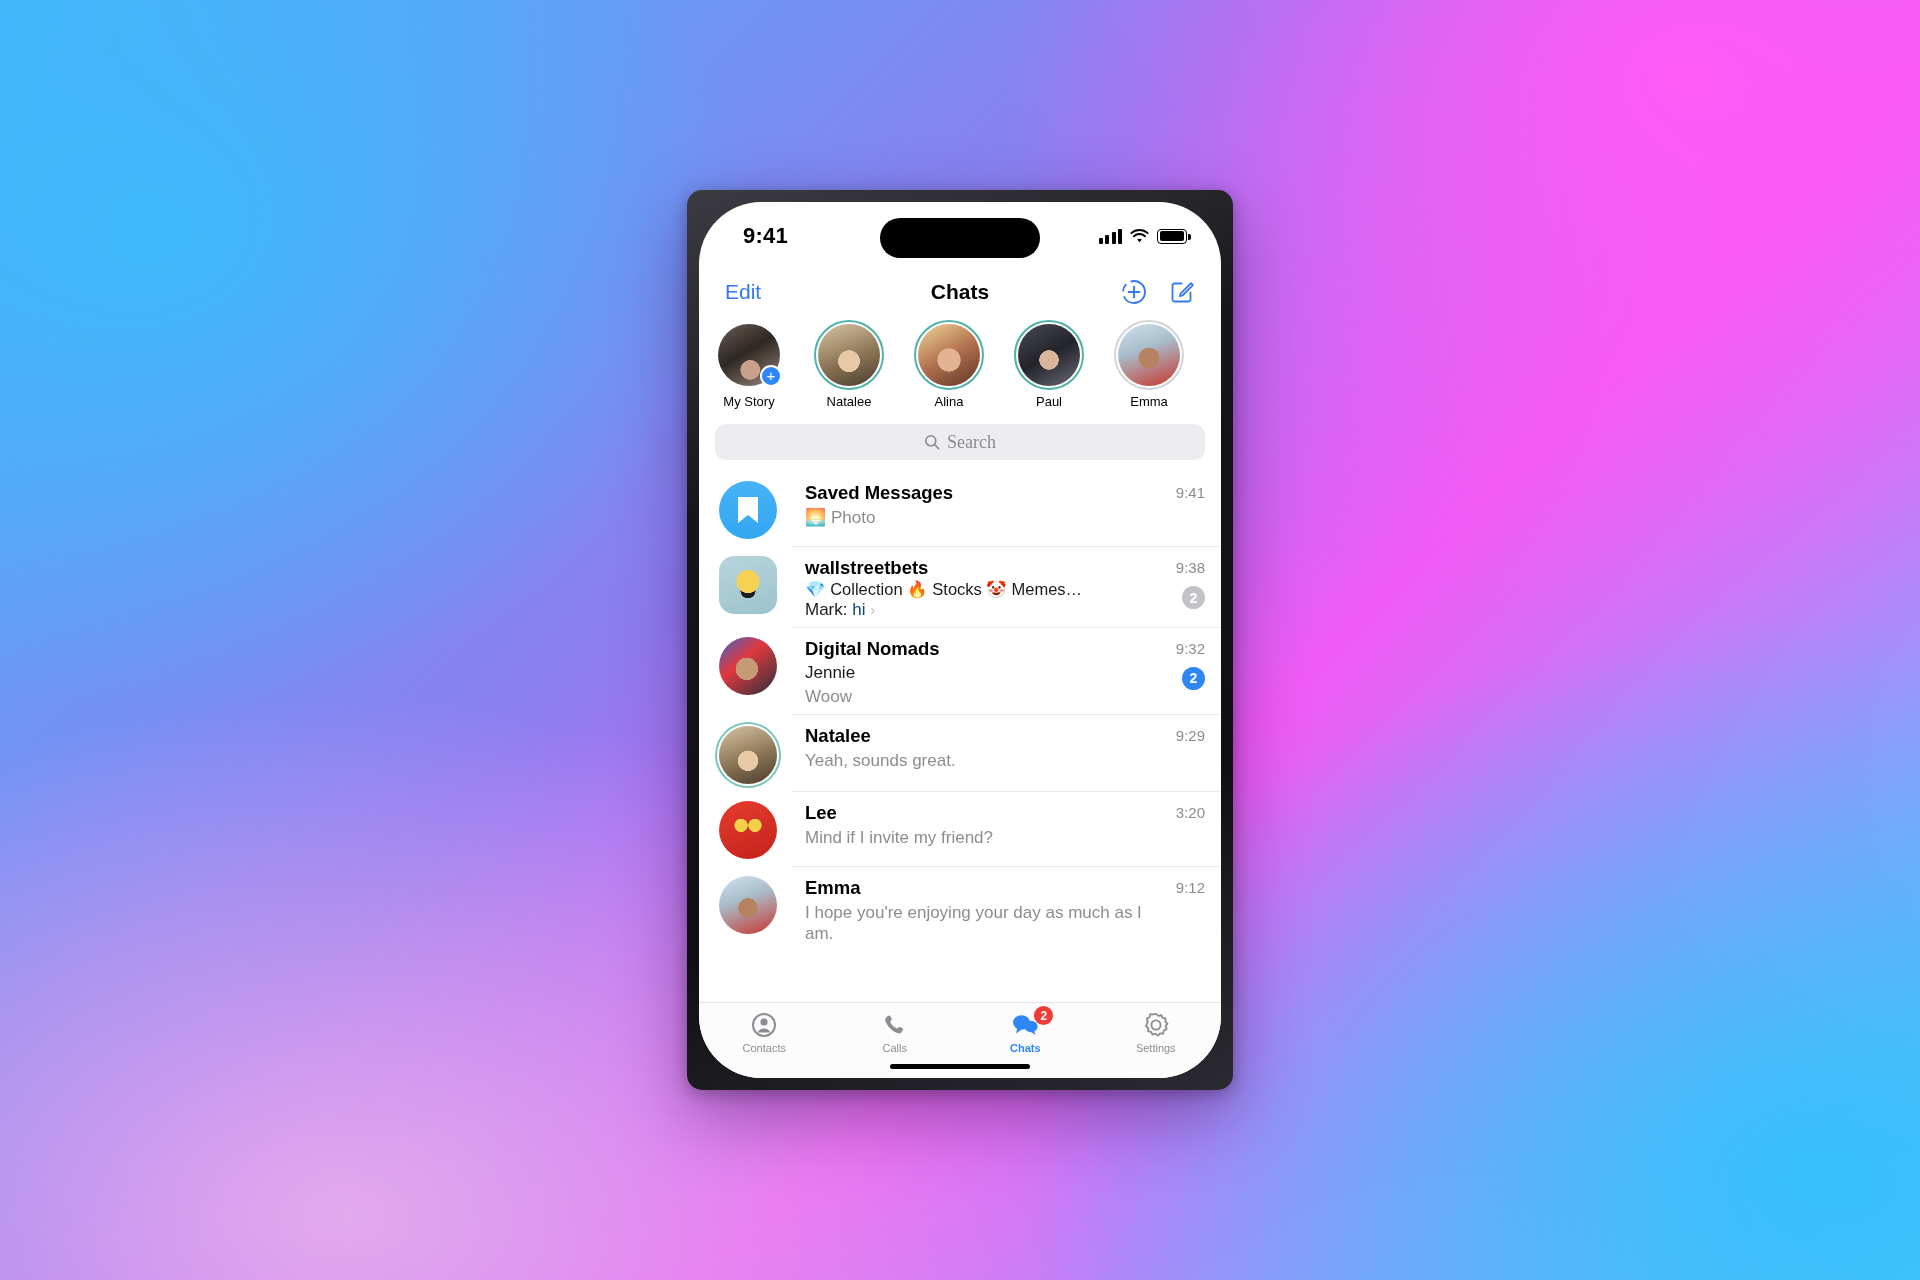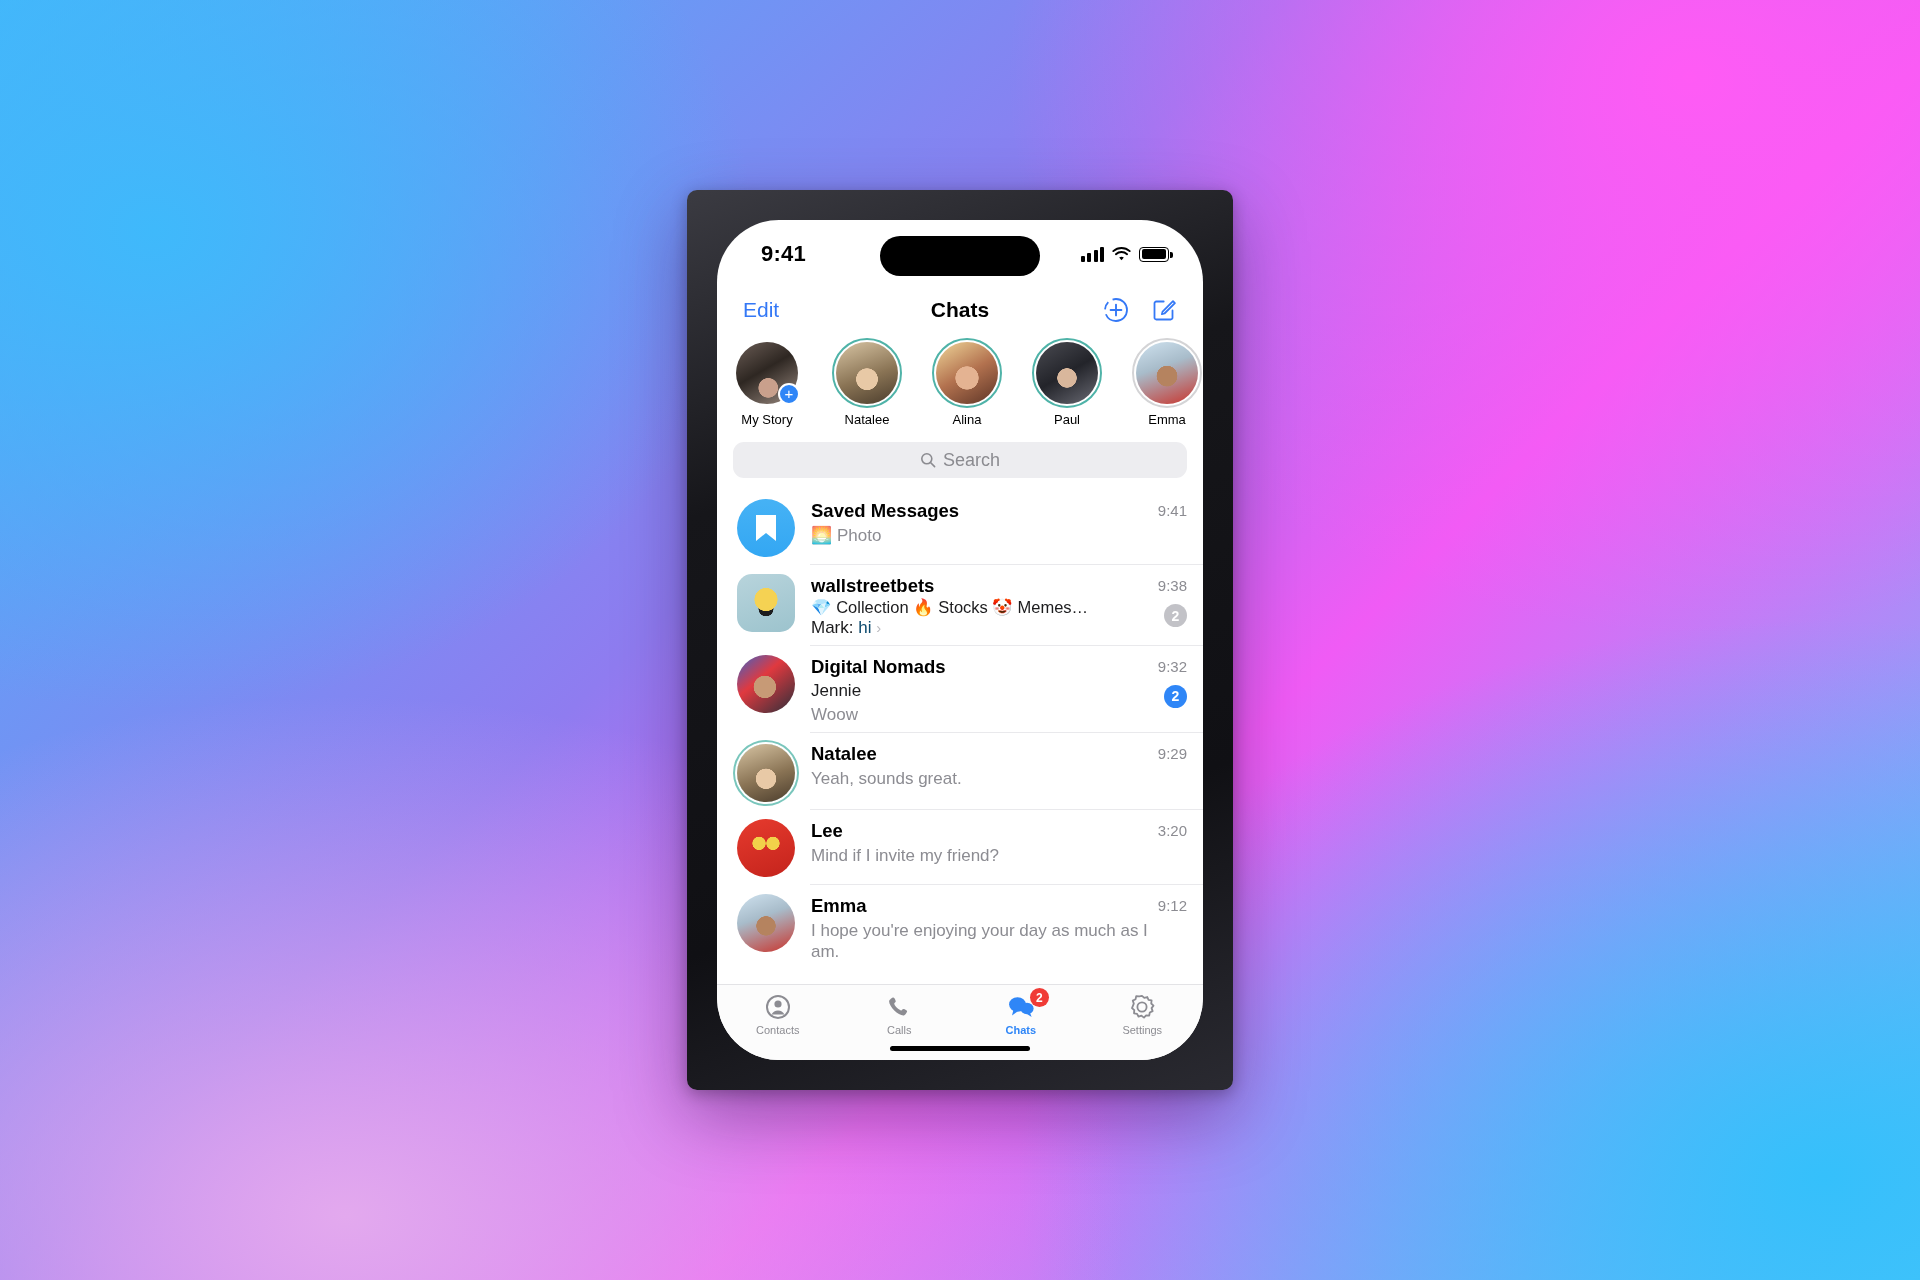--- a/index.html
+++ b/index.html
@@ -20,24 +20,24 @@
     position: absolute;
     left: 50%;
     top: 50%;
     transform: translate(-50%, -50%);
     width: 546px;
     height: 900px;
   }
   .phone-body {
     position: absolute;
     inset: 0;
-    border-radius: 10px;
+    border-radius: 15px;
     background: linear-gradient(160deg, #3b3b42 0%, #16161a 30%, #101014 70%, #2a2a31 100%);
     box-shadow: 0 26px 70px rgba(40,10,70,0.40), 0 4px 16px rgba(0,0,0,0.28);
-    padding: 30px;
+    padding: 12px;
   }
   .screen {
     position: relative;
     width: 100%;
     height: 100%;
     border-radius: 62px;
     background: #fff;
     overflow: hidden;
     display: flex;
     flex-direction: column;
@@ -131,40 +131,40 @@
   }
 
   
   .search-zone { flex: 0 0 50px; padding: 2px 16px 10px; }
   .search-bar {
     height: 36px; border-radius: 11px; background: #ededf0;
     display: flex; align-items: center; justify-content: center; gap: 7px;
     cursor: text;
   }
   .search-bar svg { width: 16px; height: 16px; }
-  .search-ph { font-size: 18px; color: #8b8b90; }
+  .search-ph { font-size: 18px; color: #8b8b90; font-family: Liberation Serif, serif; }
 
   
   .chat-list { flex: 1 1 auto; overflow: hidden; background: #fff; }
   .chat-row {
     display: flex; padding: 9px 16px 8px 20px; position: relative; cursor: pointer;
     align-items: flex-start;
   }
   .chat-row::after {
     content:""; position:absolute; left: 93px; right: 0; bottom: 0;
     height: 1px; background: #e9e9ec;
   }
   .chat-row:last-child::after { display: none; }
   .row-av {
     width: 58px; height: 58px; border-radius: 50%; overflow: hidden;
     flex: 0 0 58px; margin-right: 16px; position: relative;
   }
   .row-av.sq { border-radius: 15px; }
   .row-av.ringed { box-shadow: 0 0 0 2px #fff, 0 0 0 4px #79c6bc; margin-top:2px; }
-  .row-mid { flex: 1 1 auto; min-width: 0; padding-top: 1px; }
+  .row-mid { flex: 1 1 auto; min-width: 0; padding-top: 1px; margin-left: 12px; }
   .row-title { font-size: 18.5px; font-weight: 700; color: #000; line-height: 1.22; }
   .row-sub {
     font-size: 17px; color: #8c8c92; line-height: 1.27; margin-top: 2px;
     overflow: hidden;
   }
   .row-sender { font-size: 17px; color: #1c1c1e; line-height: 1.27; margin-top: 2px; }
   .row-right {
     flex: 0 0 auto; display: flex; flex-direction: column;
     align-items: flex-end; padding-top: 3px; margin-left: 6px;
   }

